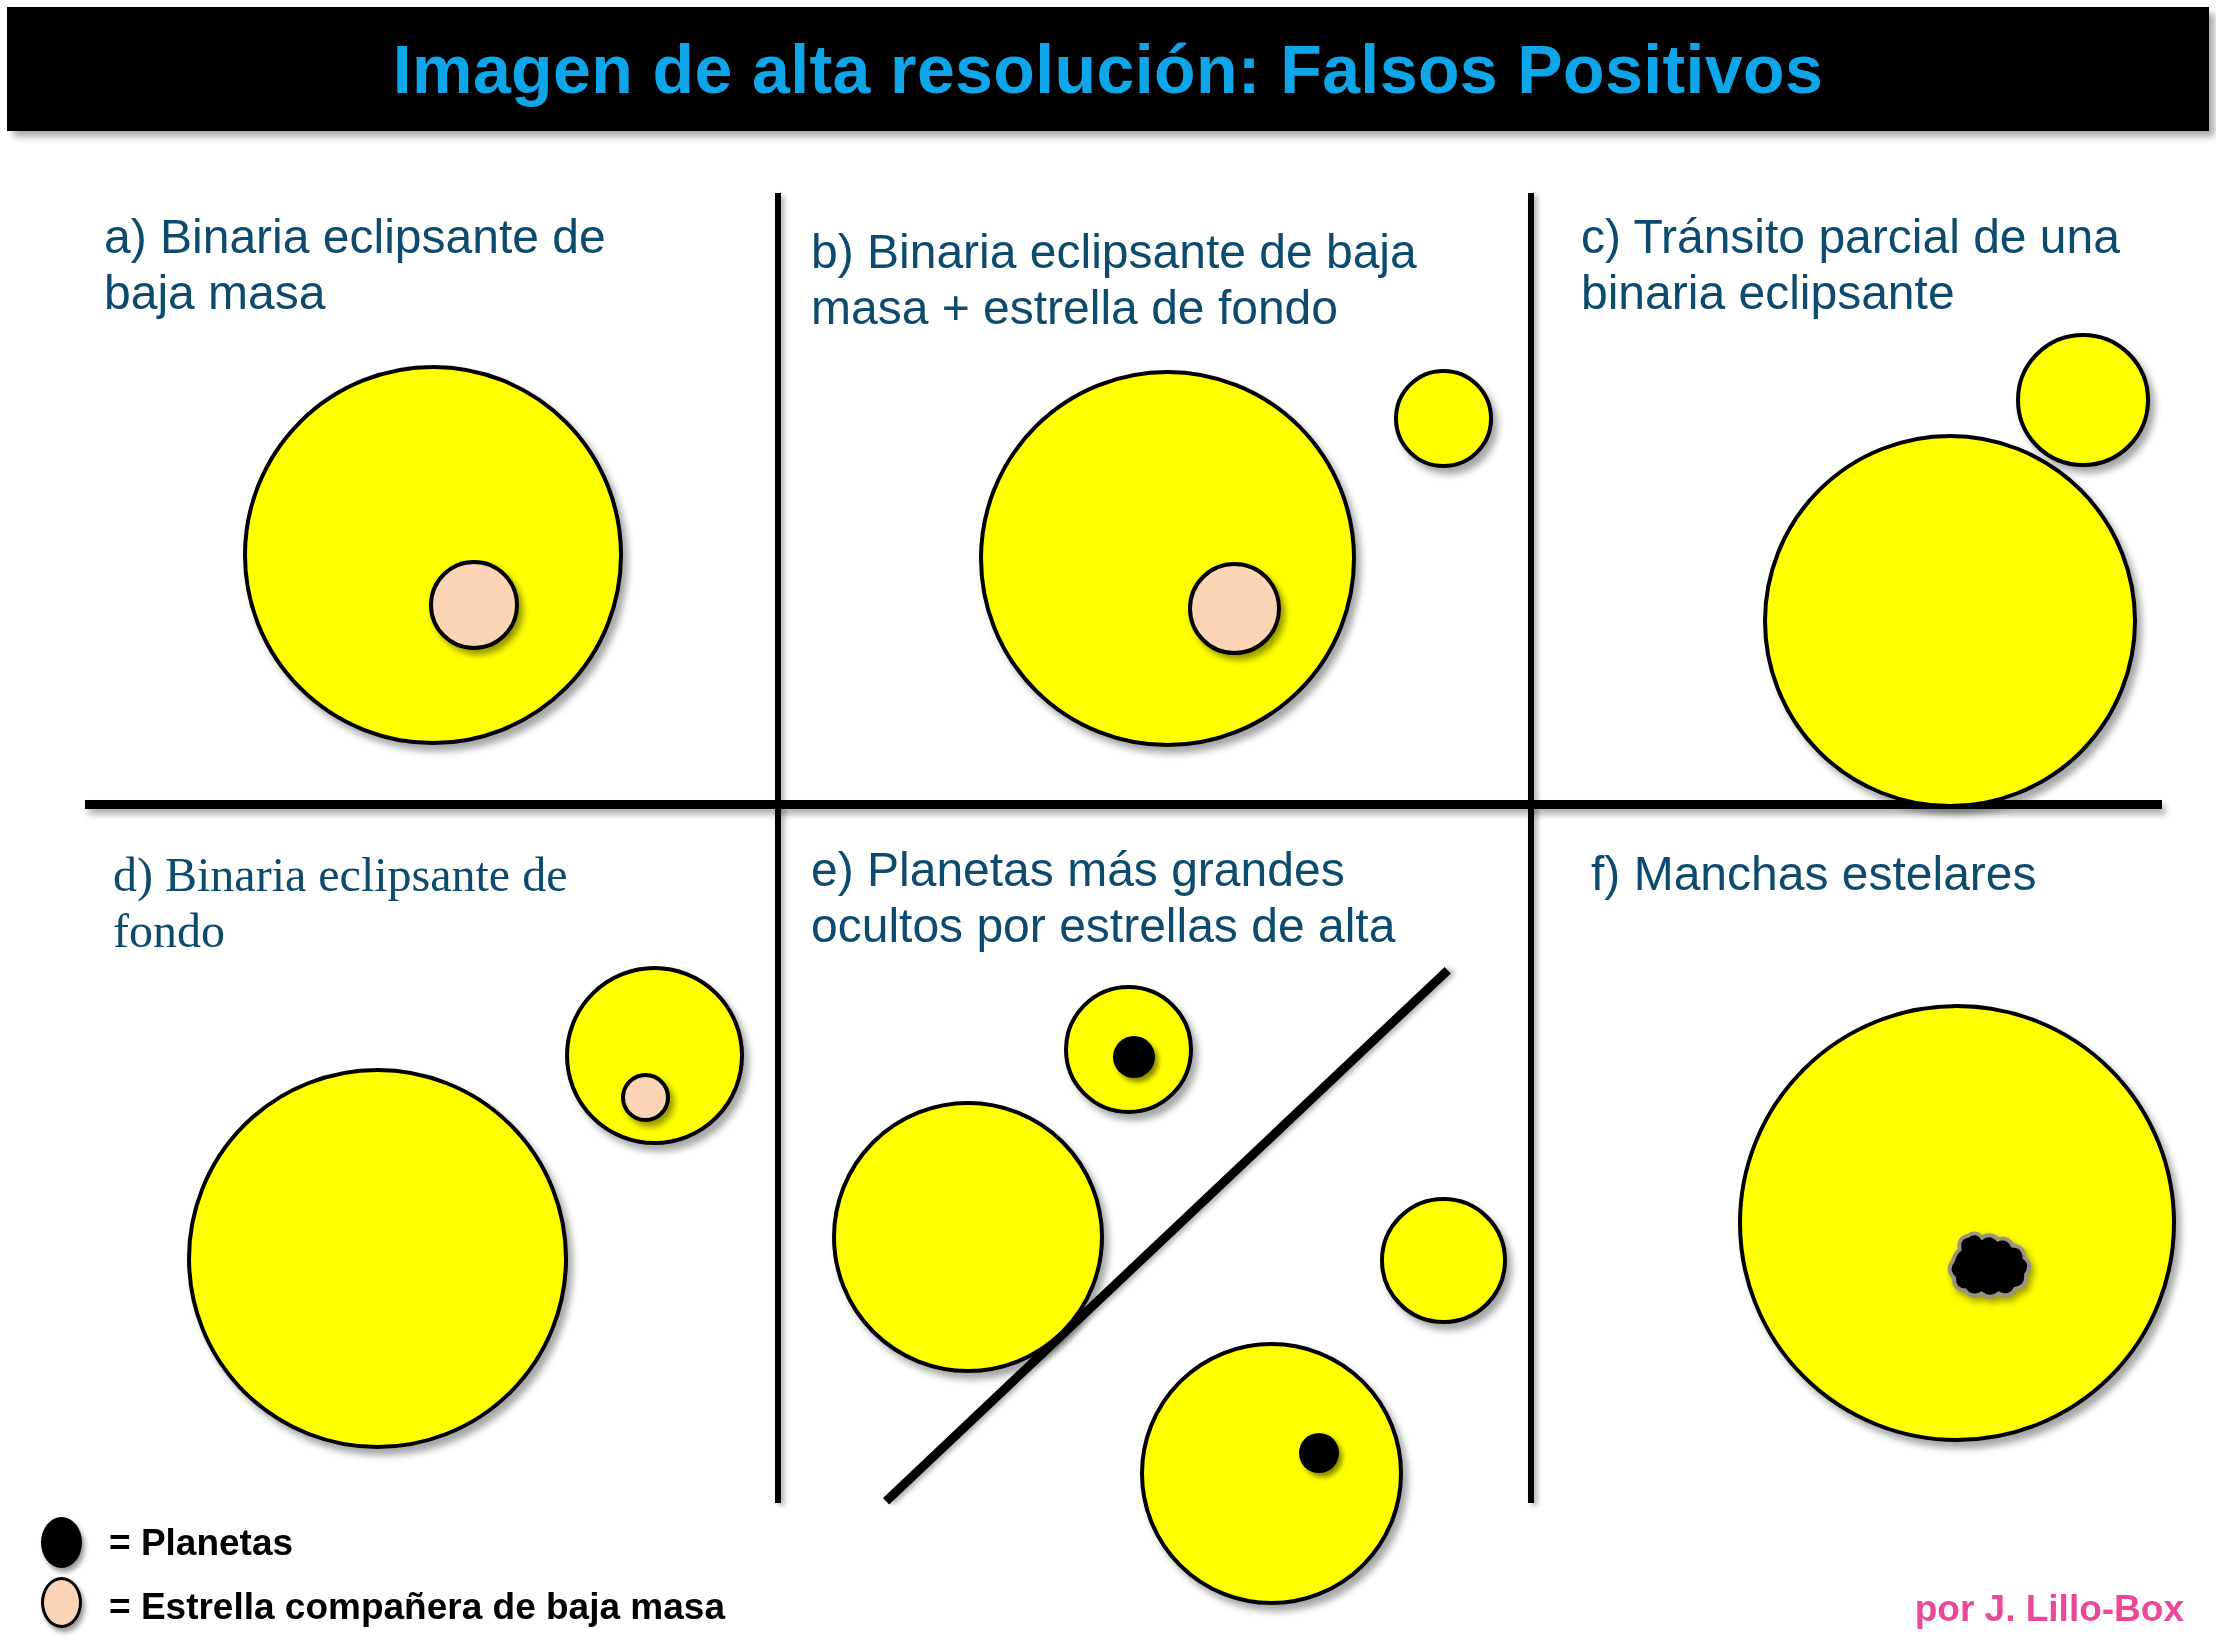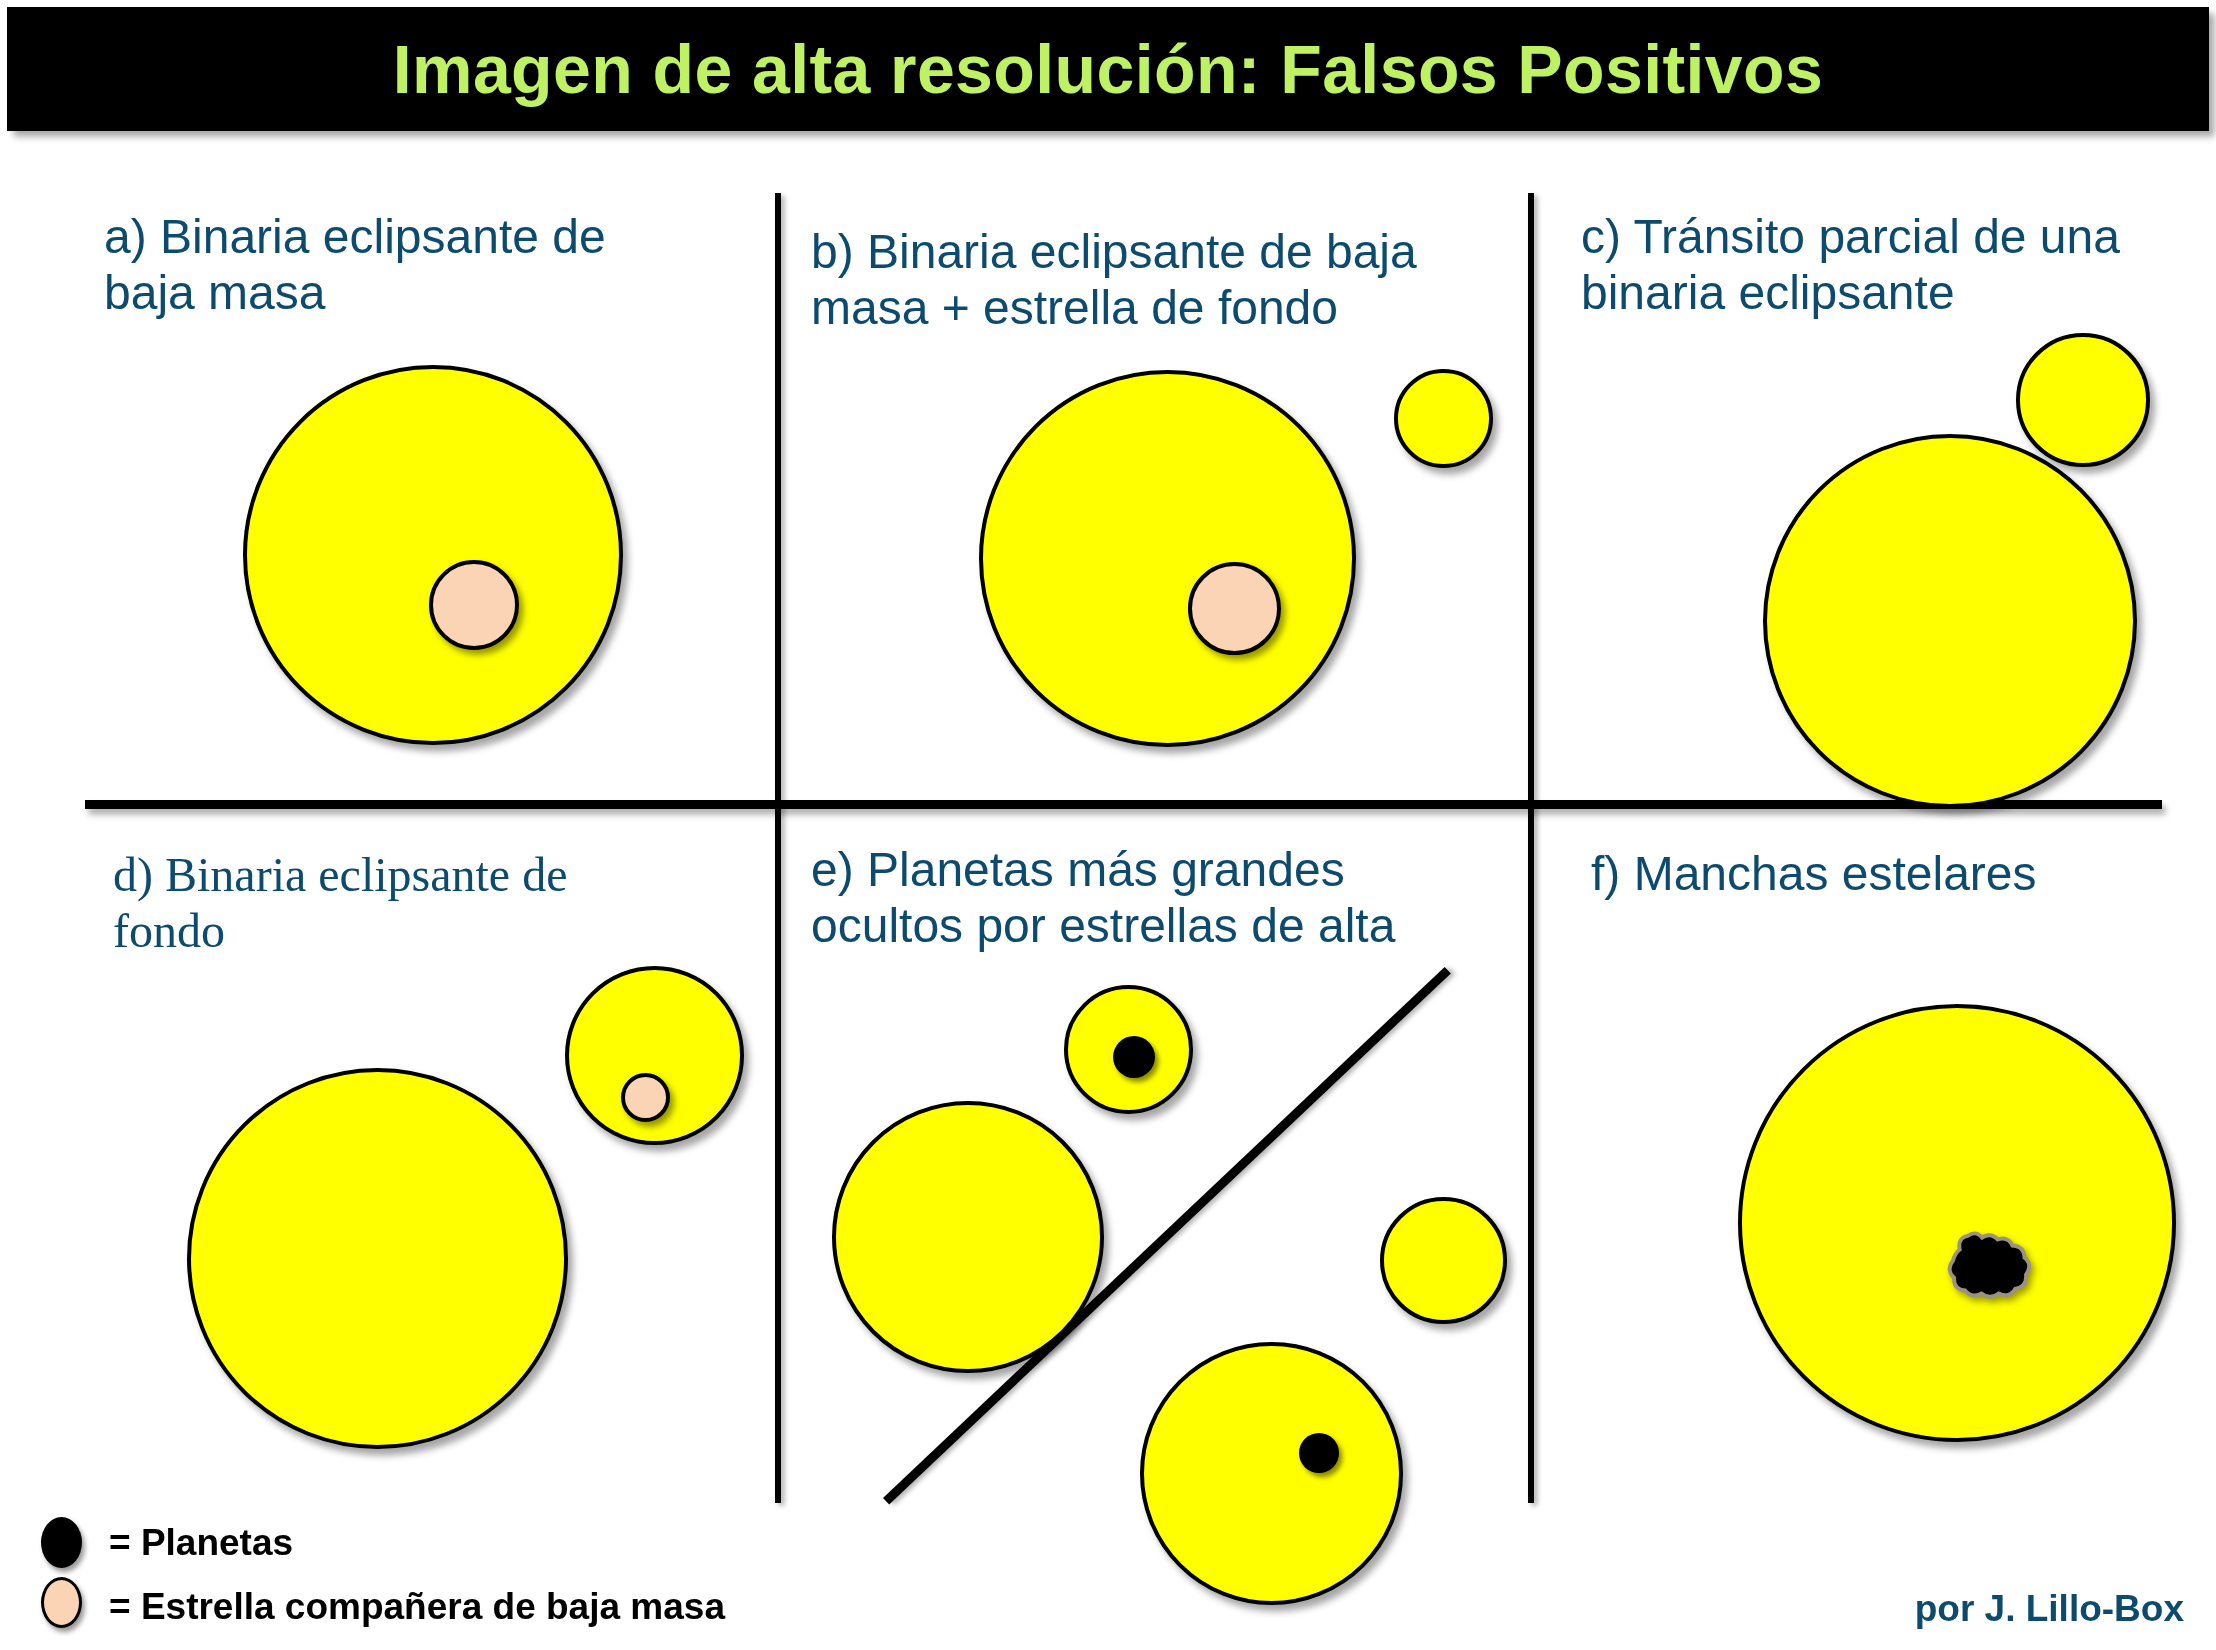--- a/index.html
+++ b/index.html
@@ -25,21 +25,21 @@
     top: 7px;
     width: 2202px;
     height: 124px;
     background: #000000;
     box-shadow: 5.6px 5.6px 7px rgba(0,0,0,0.35);
     display: flex;
     align-items: center;
     justify-content: center;
   }
   #title-text {
-    color: #bef264;
+    color: #0ea5e9;
     font-size: 68px;
     font-weight: bold;
     letter-spacing: 0.4px;
     font-family: "Liberation Sans", sans-serif;
     white-space: nowrap;
   }
 
   
   .divider-v {
     position: absolute;
@@ -136,21 +136,21 @@
     white-space: nowrap;
   }
 
   
   #attribution {
     position: absolute;
     right: 32px;
     bottom: 21px;
     font-size: 37px;
     font-weight: bold;
-    color: #0c4a6e;
+    color: #ec4899;
     font-family: "Liberation Sans", sans-serif;
     white-space: nowrap;
   }
 </style>
 </head>
 <body>
 
 <div id="page">
 
   <div id="title-banner">

